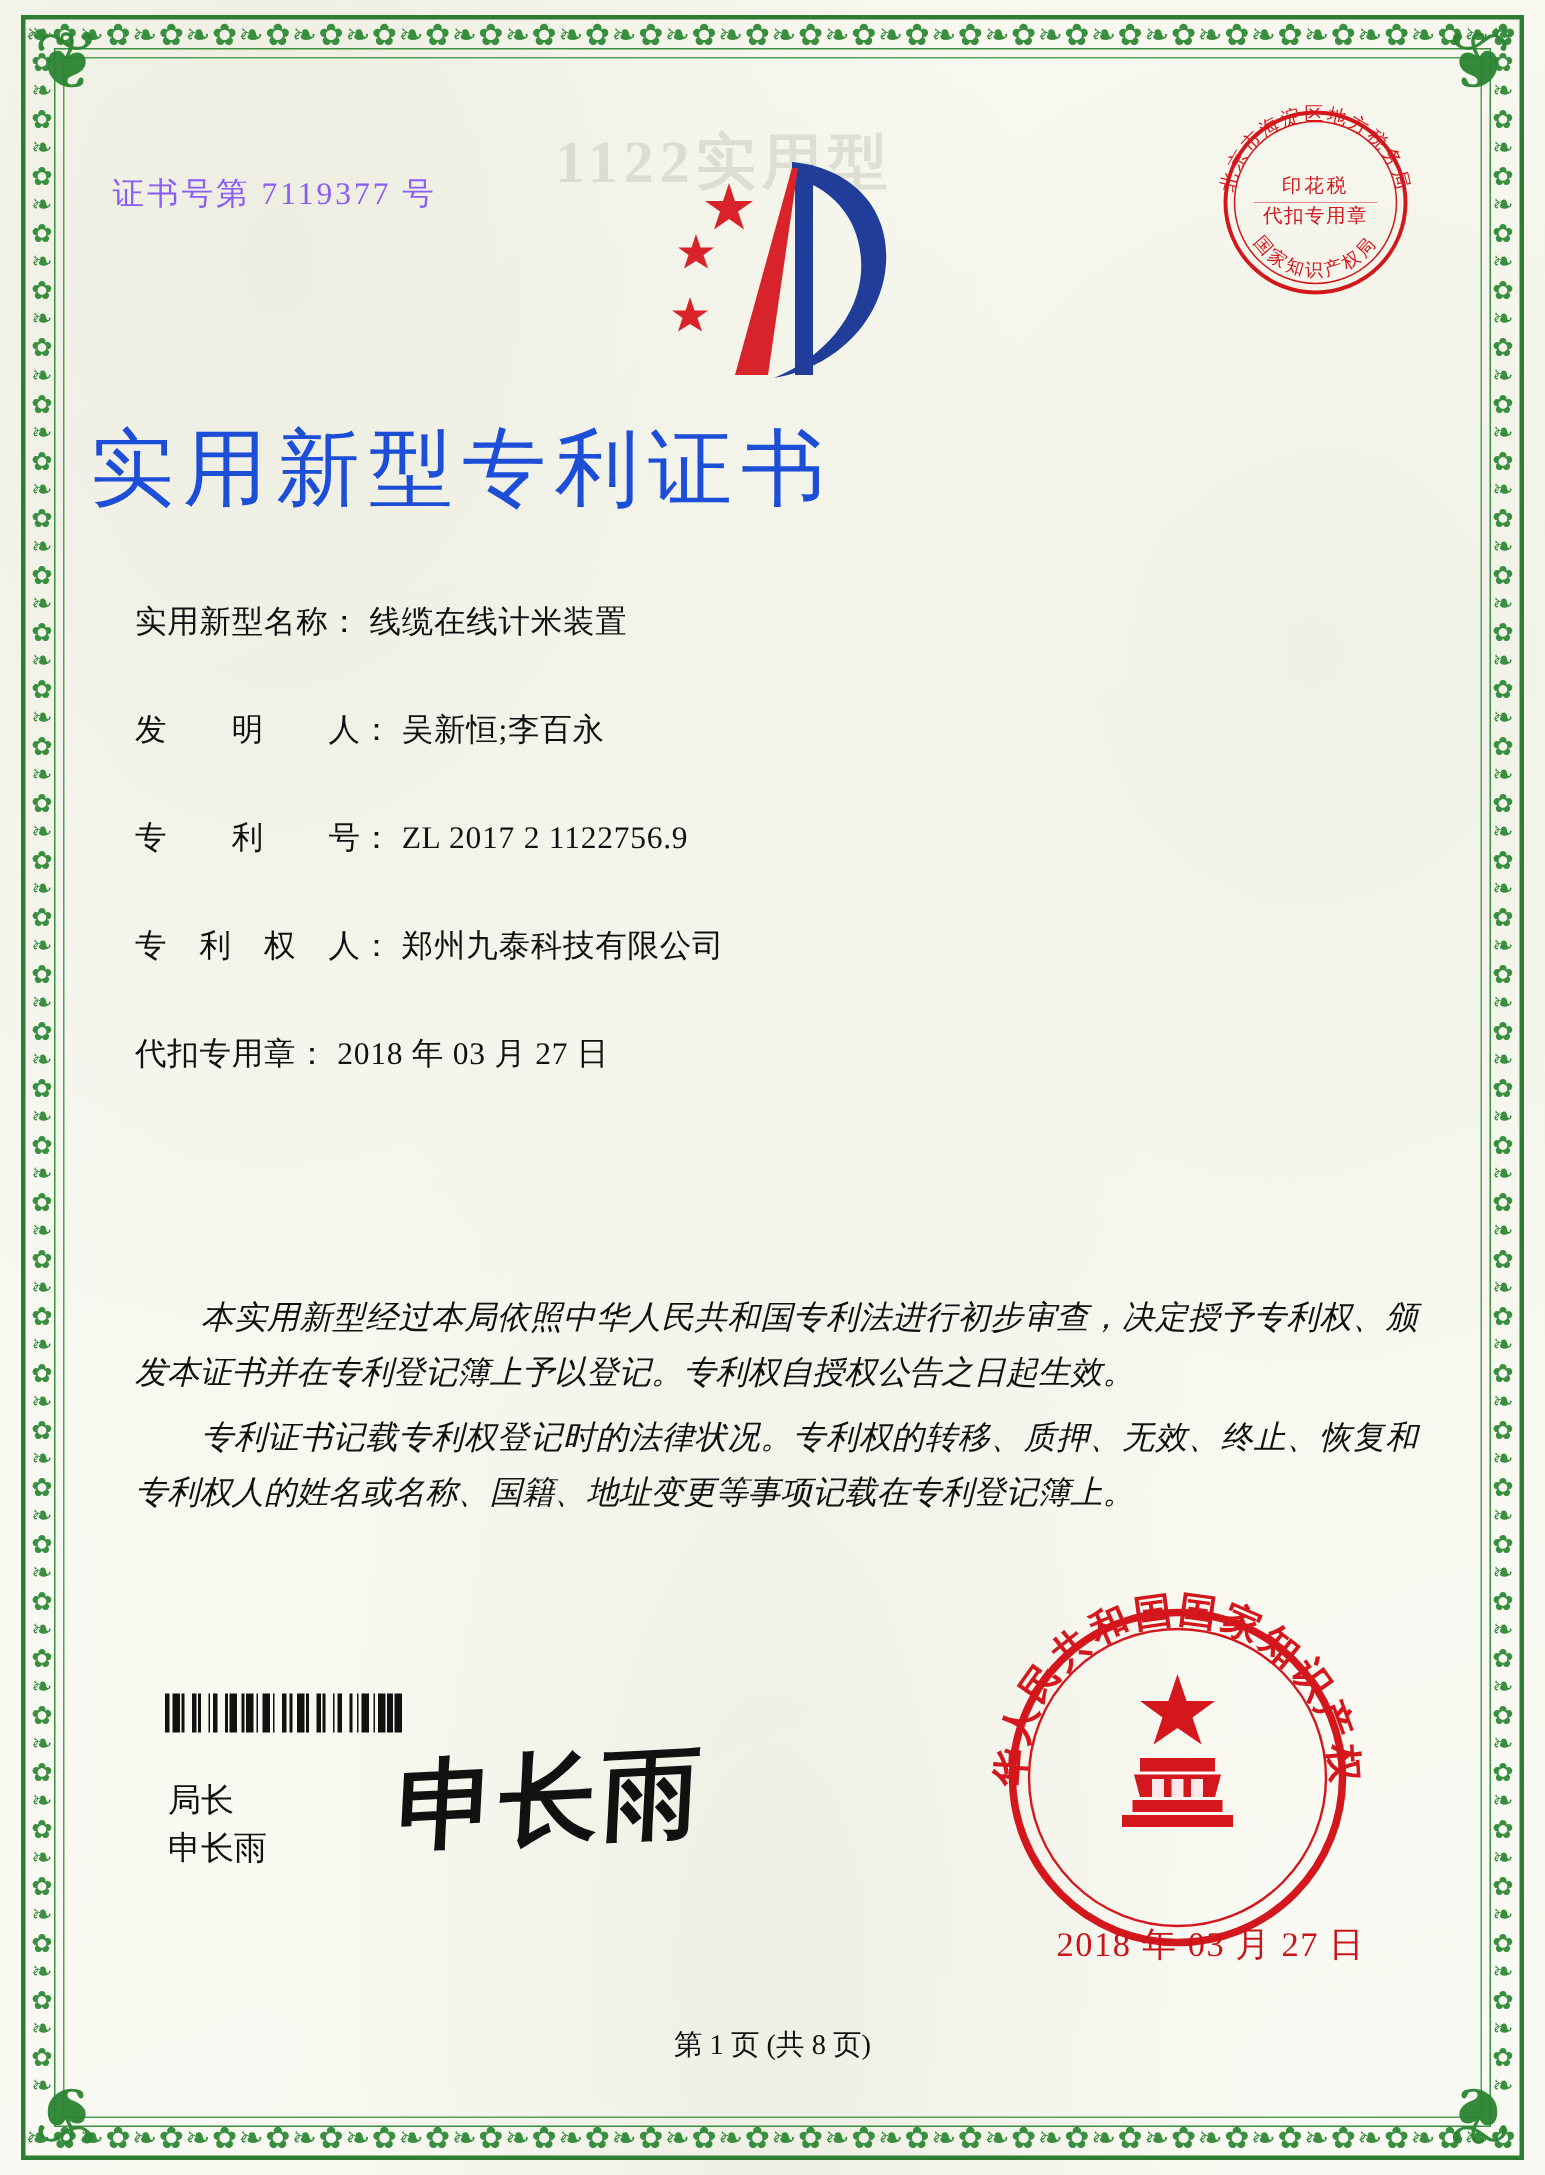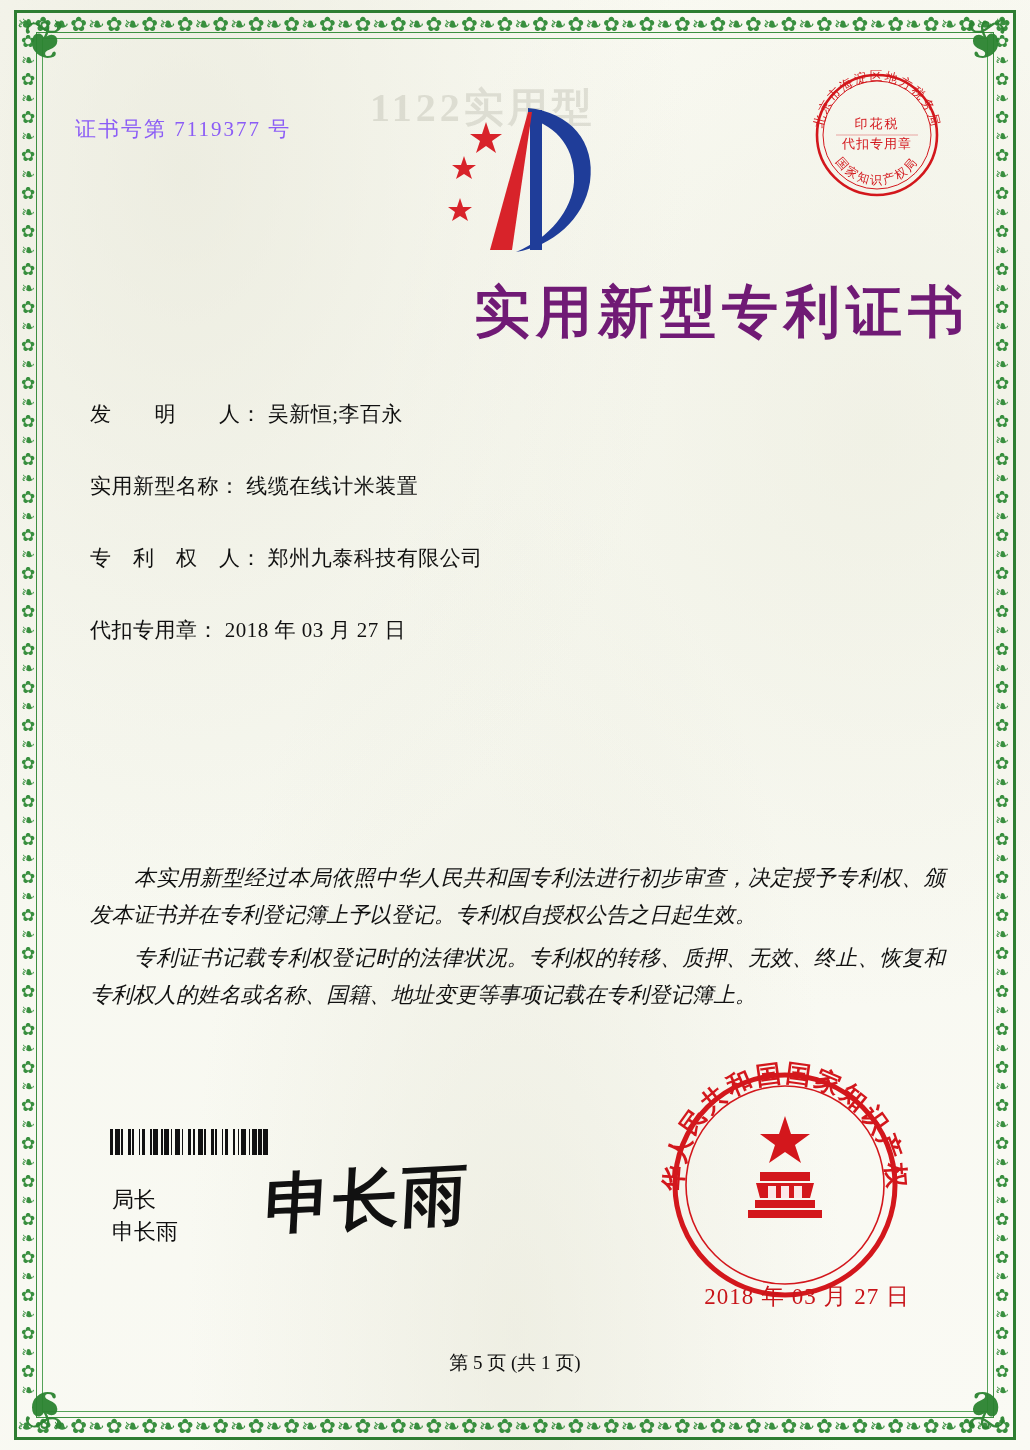--- a/index.html
+++ b/index.html
@@ -128,25 +128,25 @@
   
   .stamp-top {
     position: absolute;
     right: 18px; top: 0px;
     width: 150px; height: 150px;
   }
 
   .title {
     position: absolute;
     left: 0; right: 0; top: 215px;
-    text-align: right;
+    text-align: left;
     font-size: 56px;
-    font-weight: bold;
+    font-weight: normal;
     letter-spacing: 6px;
-    color: #701a75;
+    color: #1d4ed8;
     font-family: "Liberation Serif", "DejaVu Serif", serif;
   }
 
   .fields {
     position: absolute;
     left: 30px; top: 340px;
     width: 860px;
   }
   .field {
     font-size: 21px;
@@ -293,26 +293,30 @@
         <text x="75" y="68" font-size="13" fill="#d3171c" text-anchor="middle" font-family="'Liberation Serif',serif" letter-spacing="2">印花税</text>
         <text x="75" y="88" font-size="13" fill="#d3171c" text-anchor="middle" font-family="'Liberation Serif',serif" letter-spacing="1">代扣专用章</text>
         <line x1="34" y1="75" x2="116" y2="75" stroke="#d3171c" stroke-width="0.7" opacity="0.5"></line>
       </svg>
     </div>
 
     <div class="title">实用新型专利证书</div>
 
     <div class="fields">
       <div class="field">
+        <span class="lbl">实用新型名称：</span>
+        <span class="val">线缆在线计米装置</span>
+      </div>
+      <div class="field">
         <span class="lbl">发　　明　　人：</span>
         <span class="val">吴新恒;李百永</span>
       </div>
       <div class="field">
-        <span class="lbl">实用新型名称：</span>
-        <span class="val">线缆在线计米装置</span>
+        <span class="lbl">专　　利　　号：</span>
+        <span class="val">ZL 2017 2 1122756.9</span>
       </div>
       <div class="field">
         <span class="lbl">专　利　权　人：</span>
         <span class="val">郑州九泰科技有限公司</span>
       </div>
       <div class="field">
         <span class="lbl">代扣专用章：</span>
         <span class="val">2018 年 03 月 27 日</span>
       </div>
     </div>
@@ -410,15 +414,15 @@
           <path d="M96 123 L154 123 L150 138 L100 138 Z"></path>
           <rect x="108" y="126" width="8" height="12" fill="#ffffff" opacity="0.9"></rect>
           <rect x="121" y="126" width="8" height="12" fill="#ffffff" opacity="0.9"></rect>
           <rect x="134" y="126" width="8" height="12" fill="#ffffff" opacity="0.9"></rect>
         </g>
       </svg>
     </div>
 
     <div class="seal-date">2018 年 03 月 27 日</div>
 
-    <div class="footer">第 5 页 (共 1 页)</div>
+    <div class="footer">第 1 页 (共 8 页)</div>
   </div>
 </div>
 
 </body></html>

